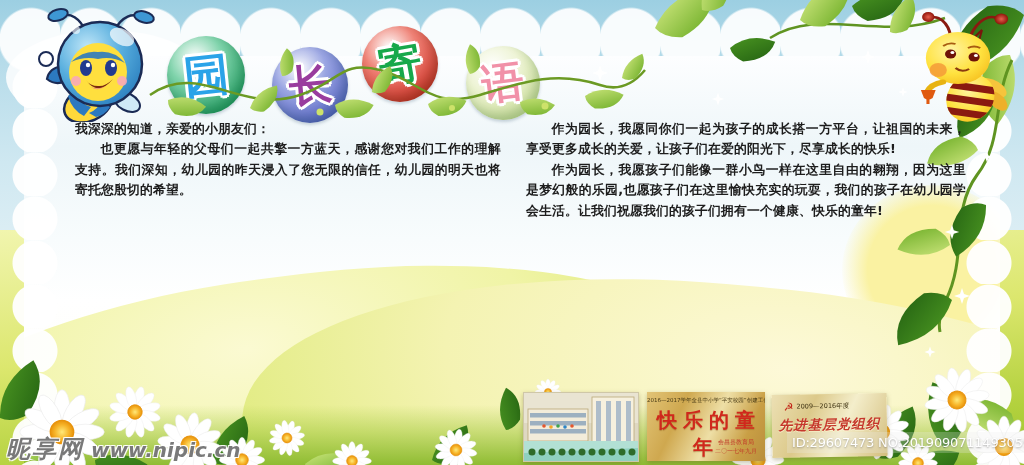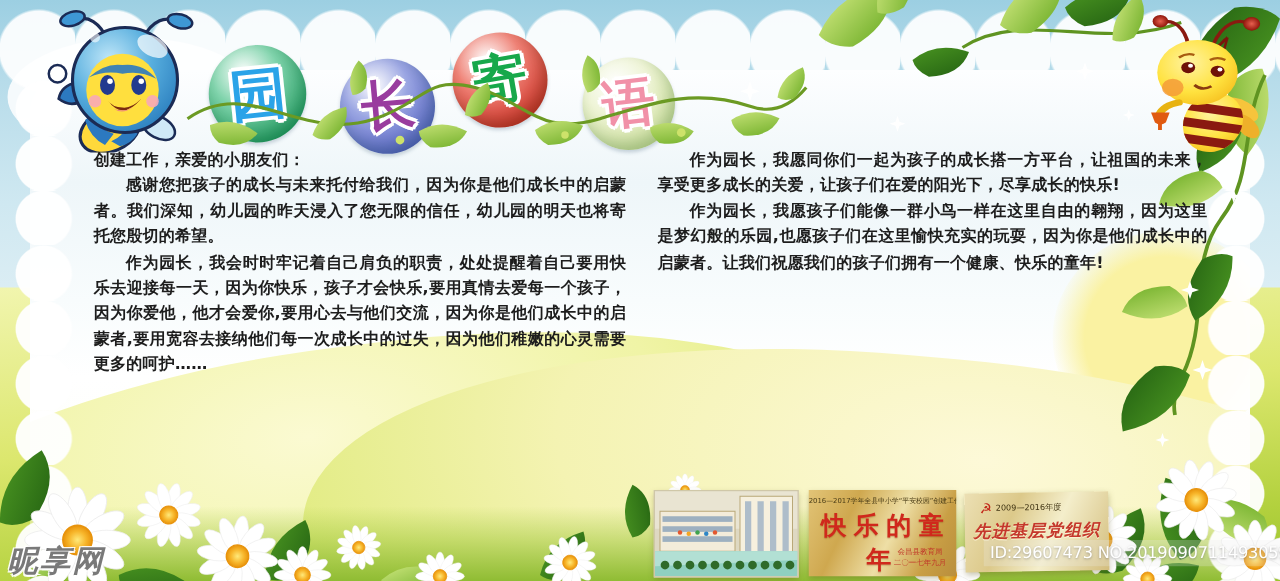--- a/index.html
+++ b/index.html
@@ -313,28 +313,27 @@
       <circle cx="55" cy="55" r="4.5" fill="#6e1208"></circle>
         <circle cx="56.5" cy="53.5" r="1.6" fill="#fff"></circle>
       <path d="M40,66 q5,5 11,1" stroke="#8a3a10" stroke-width="2" fill="none"></path>
       <path d="M30,80 q-10,2 -13,10" stroke="#e8b312" stroke-width="5" fill="none" stroke-linecap="round"></path>
       <path d="M12,88 h12 l-2.5,8 q-3.5,3 -7,0 z" fill="#e05a10"></path>
       <rect x="16.5" y="96" width="2.5" height="6" fill="#e05a10"></rect>
     </svg>
   </div>
 
   <div class="col col-left">
-    <p class="salute">创建工作，亲爱的小朋友们：</p>
-    <p>感谢您把孩子的成长与未来托付给我们，因为你是他们成长中的启蒙者。我们深知，幼儿园的昨天浸入了您无限的信任，幼儿园的明天也将寄托您殷切的希望。</p>
-    <p>作为园长，我会时时牢记着自己肩负的职责，处处提醒着自己要用快乐去迎接每一天，因为你快乐，孩子才会快乐,要用真情去爱每一个孩子，因为你爱他，他才会爱你,要用心去与他们交流，因为你是他们成长中的启蒙者,要用宽容去接纳他们每一次成长中的过失，因为他们稚嫩的心灵需要更多的呵护……</p>
+    <p class="salute">我深深的知道，亲爱的小朋友们：</p>
+    <p>也更愿与年轻的父母们一起共擎一方蓝天，感谢您对我们工作的理解支持。我们深知，幼儿园的昨天浸入了您无限的信任，幼儿园的明天也将寄托您殷切的希望。</p>
   </div>
 
   <div class="col col-right">
     <p>作为园长，我愿同你们一起为孩子的成长搭一方平台，让祖国的未来，享受更多成长的关爱，让孩子们在爱的阳光下，尽享成长的快乐!</p>
-    <p>作为园长，我愿孩子们能像一群小鸟一样在这里自由的翱翔，因为这里是梦幻般的乐园,也愿孩子们在这里愉快充实的玩耍，因为你是他们成长中的启蒙者。让我们祝愿我们的孩子们拥有一个健康、快乐的童年!</p>
+    <p>作为园长，我愿孩子们能像一群小鸟一样在这里自由的翱翔，因为这里是梦幻般的乐园,也愿孩子们在这里愉快充实的玩耍，我们的孩子在幼儿园学会生活。让我们祝愿我们的孩子们拥有一个健康、快乐的童年!</p>
   </div>
 
   <div class="award photo">
     <svg viewBox="0 0 114 68" width="114" height="68">
       <rect width="114" height="68" fill="#ded8c2"></rect>
       <rect width="114" height="30" fill="#e9e4d2"></rect>
       <rect x="4" y="16" width="60" height="32" fill="#f3ecda" stroke="#b9a878" stroke-width=".8"></rect>
       <rect x="6" y="20" width="56" height="4.5" fill="#9db0c0"></rect>
       <rect x="6" y="28" width="56" height="4.5" fill="#9db0c0"></rect>
       <rect x="6" y="36" width="56" height="4.5" fill="#9db0c0"></rect>
@@ -378,16 +377,17 @@
   <div class="award cert-b">
     <div class="cert-b-top">
       <span class="emblem">☭</span>
       <span>2009—2016年度</span>
     </div>
     <div class="cert-b-title">先进基层党组织</div>
   </div>
 
   <div class="wm-site">
     <span class="name">昵享网</span>
+    <span class="url">www.nipic.cn</span>
   </div>
   <div class="wm-id">ID:29607473 NO:20190907114930598000</div>
 
 </div>
 
 </body></html>

